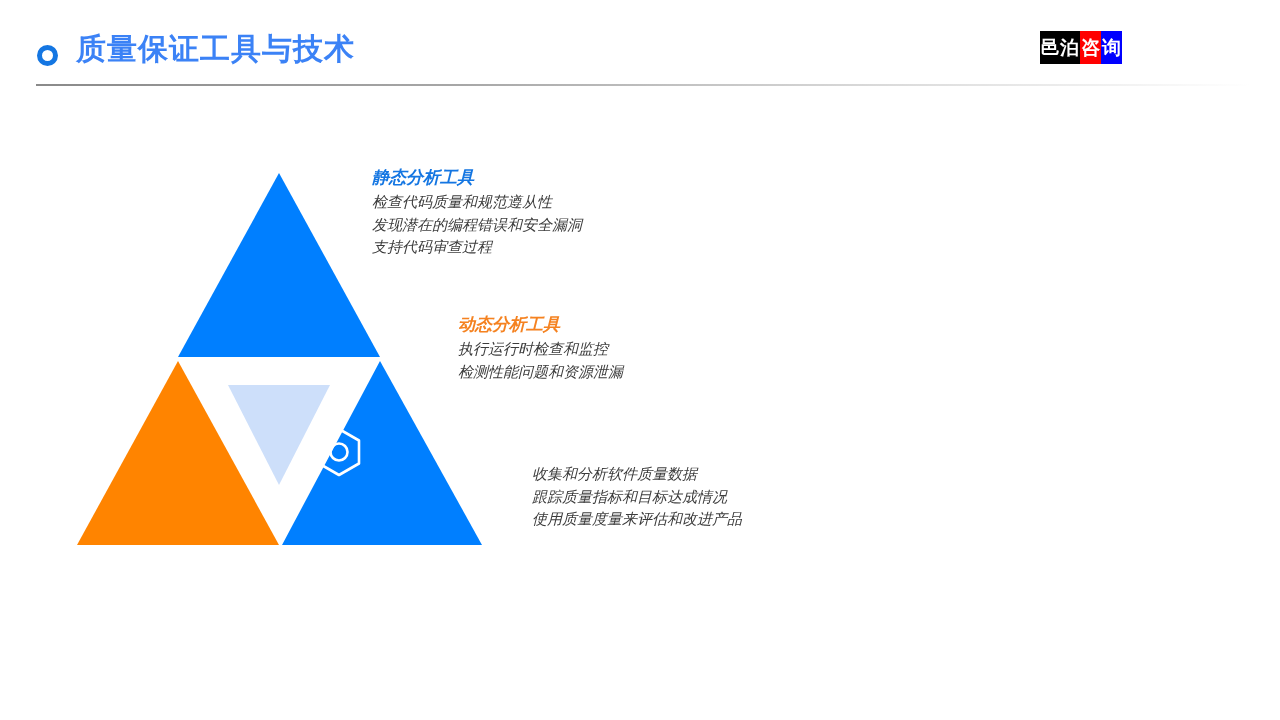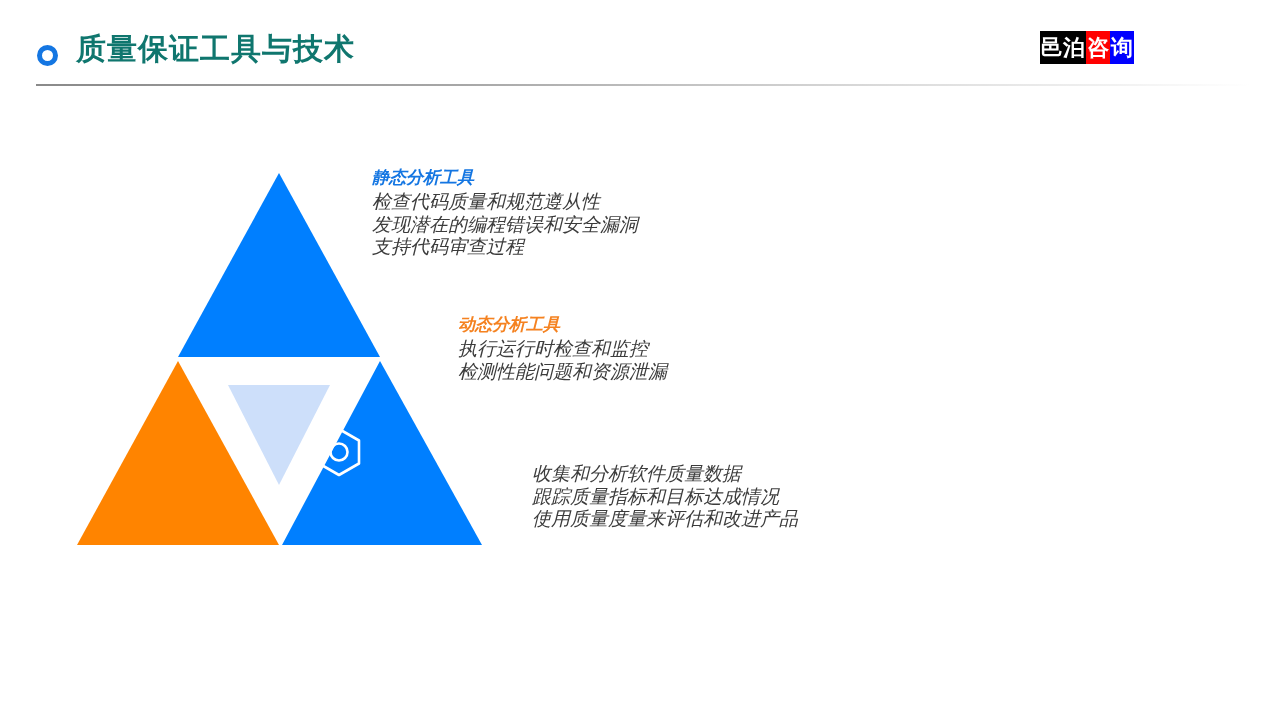--- a/index.html
+++ b/index.html
@@ -29,40 +29,40 @@
     box-sizing: border-box;
     border: 5px solid #1476e2;
     border-radius: 50%;
     background: transparent;
   }
   #page-title {
     position: absolute;
     left: 76px; top: 27px;
     font-size: 30px;
     font-weight: bold;
-    color: #0f766e;
+    color: #3b82f6;
     letter-spacing: 1px;
     white-space: nowrap;
     line-height: 44px;
   }
   #header-rule {
     position: absolute;
     left: 36px; top: 84px;
     width: 1216px; height: 2px;
     background: linear-gradient(to right, #8a8a8a 0%, #a7a7a7 35%, #d8d8d8 68%, #ffffff 100%);
   }
 
   
   #logo {
     position: absolute;
     left: 1040px; top: 31px;
     height: 33px;
     display: flex;
     align-items: stretch;
-    font-size: 22px;
+    font-size: 19px;
     font-weight: bold;
     line-height: 33px;
     color: #ffffff;
     white-space: nowrap;
   }
   #logo .seg {
     padding: 0 1px;
     display: block;
   }
   #logo .seg-black { background: #000000; }
@@ -91,21 +91,21 @@
     white-space: nowrap;
     font-style: italic;
   }
   .info-heading {
     font-size: 17px;
     font-weight: bold;
     line-height: 22px;
     margin-bottom: 2px;
   }
   .info-line {
-    font-size: 19px;
+    font-size: 15px;
     line-height: 22.5px;
     color: #3c3c3c;
   }
   .h-blue   { color: #1476e2; }
   .h-orange { color: #f58220; }
 
   #block-0 { left: 372px; top: 167px; }
   #block-1 { left: 458px; top: 314px; }
   #block-2 { left: 532px; top: 463px; }
 </style>

